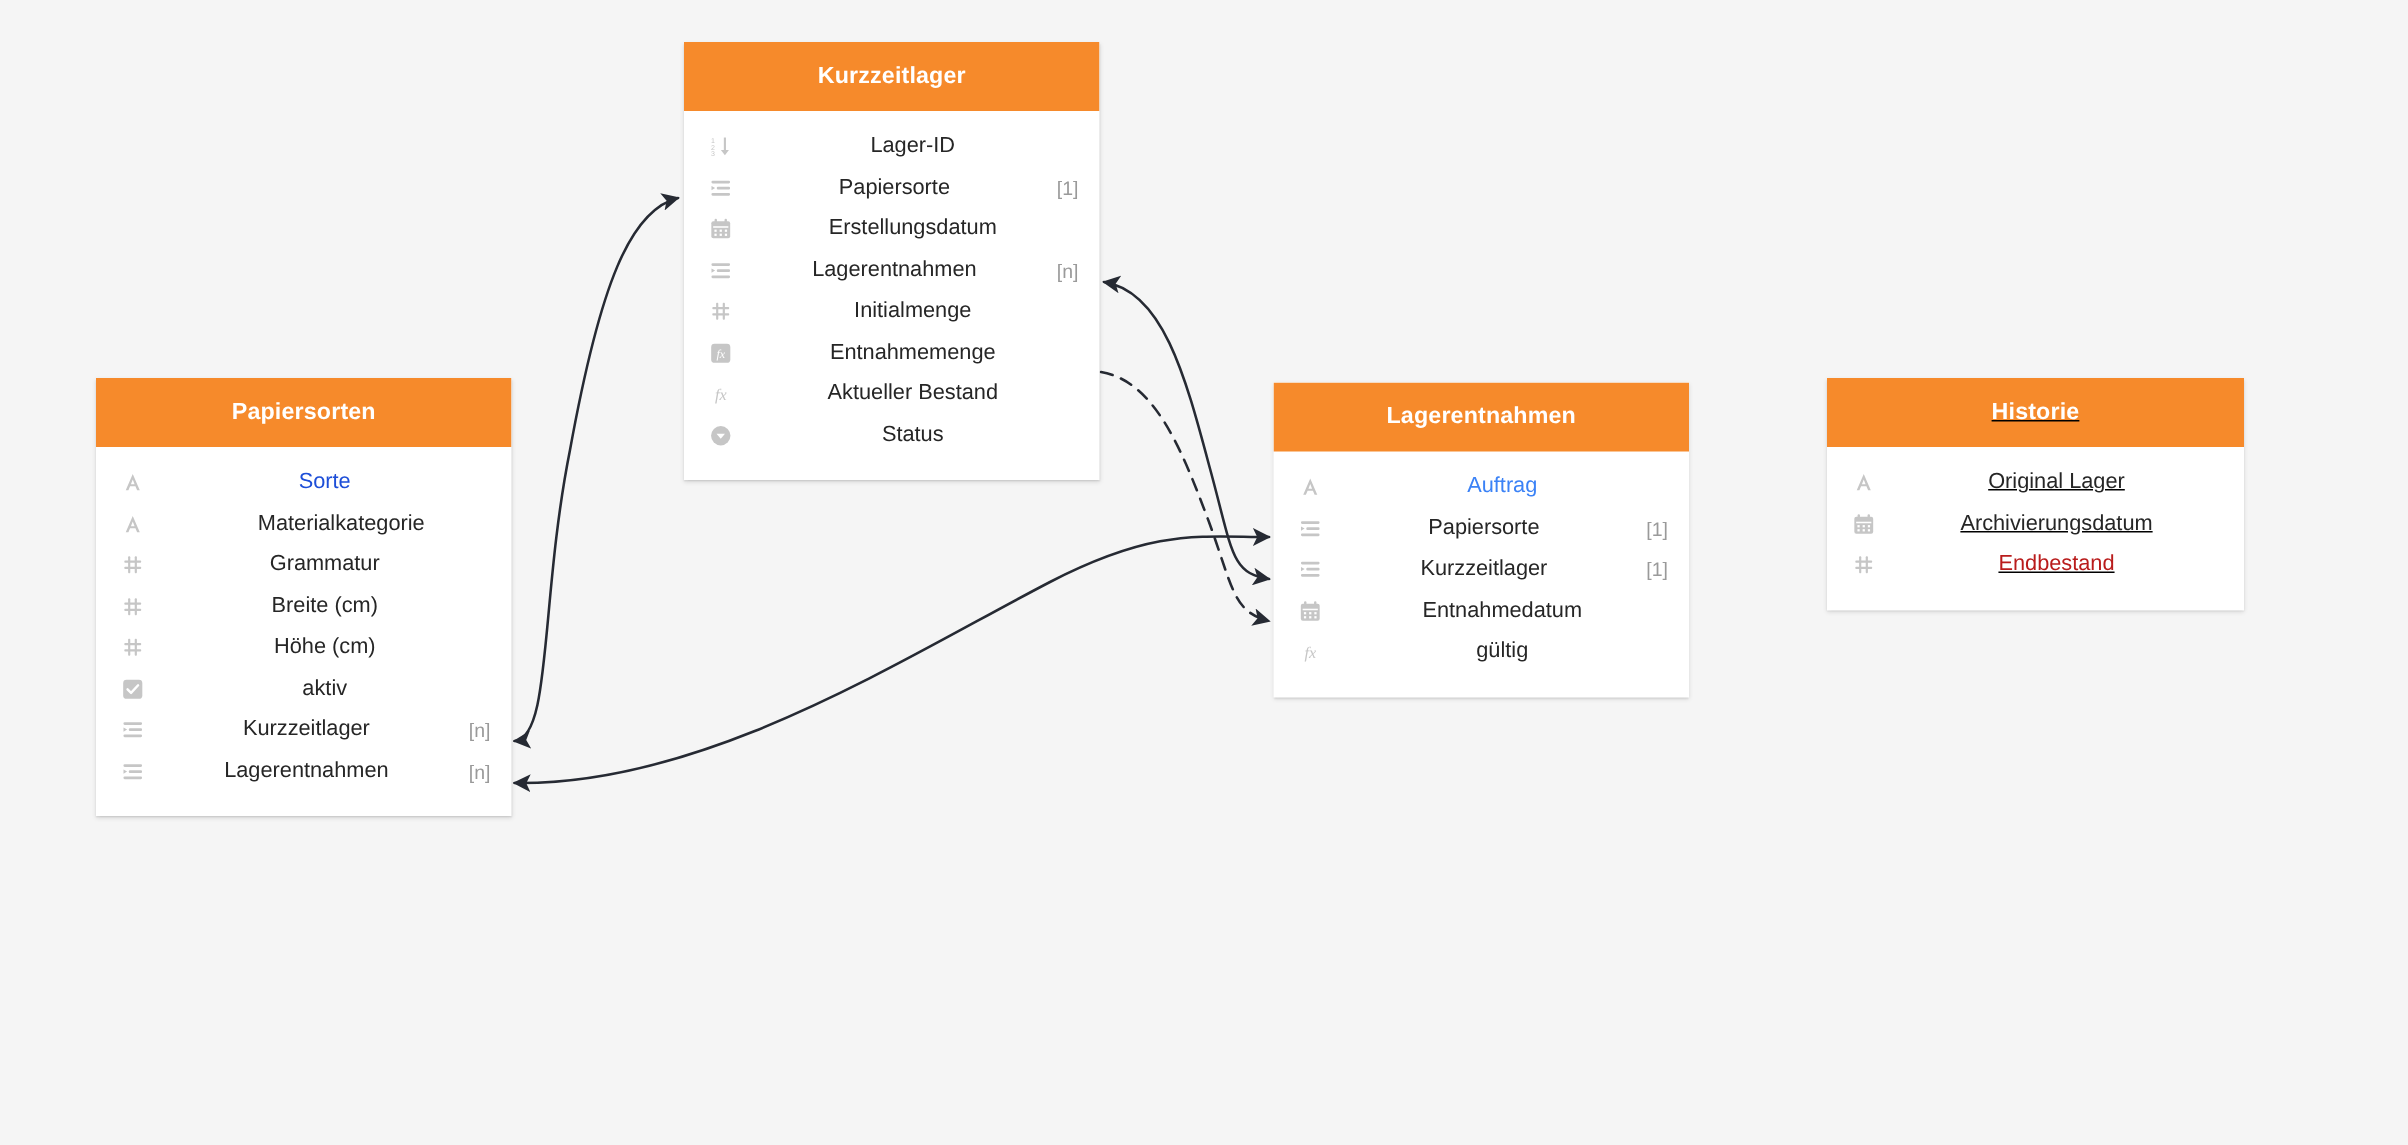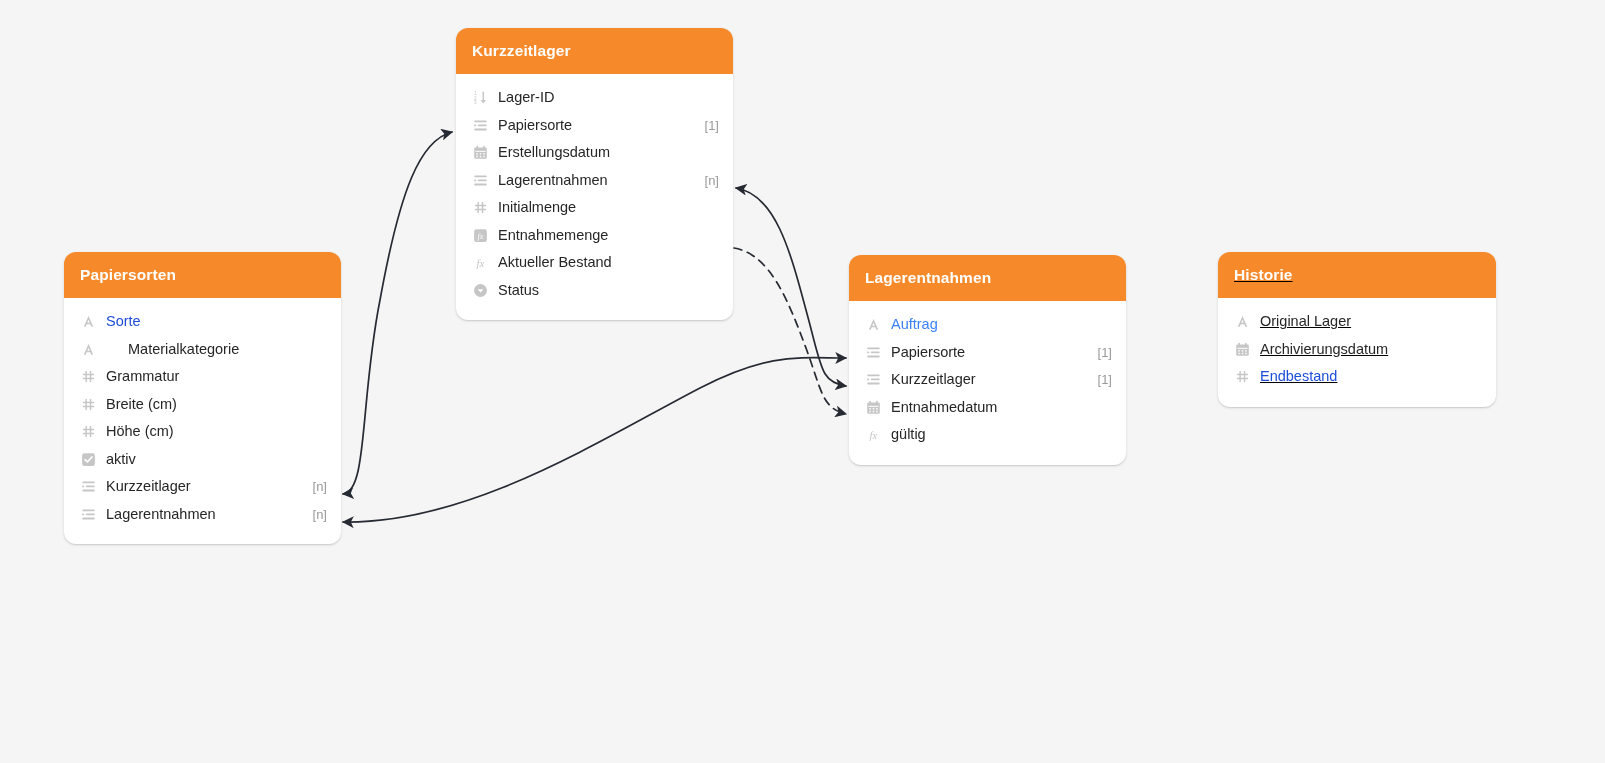--- a/index.html
+++ b/index.html
@@ -27,24 +27,25 @@
     top: 0;
     width: 1605px;
     height: 763px;
     pointer-events: none;
     z-index: 1;
   }
 
   .table-card {
     position: absolute;
     background: #ffffff;
-    border-radius: 12px;
+    border-radius: 0;
     box-shadow: 0 1px 3px rgba(0,0,0,0.13), 0 1px 1px rgba(0,0,0,0.07);
     z-index: 2;
     overflow: hidden;
+    text-align: center;
   }
 
   .table-header {
     background: #f68a2b;
     color: #ffffff;
     font-size: 15.5px;
     font-weight: bold;
     letter-spacing: 0.1px;
     padding: 14px 16px 14px 16px;
     line-height: 17px;
@@ -425,19 +426,19 @@
             <span class="field-icon">
               <svg width="15" height="15" viewBox="0 0 16 16">
                 <g fill="#c6c6c6">
                   <rect x="4.7" y="2" width="1.55" height="12" rx="0.6"></rect>
                   <rect x="9.4" y="2" width="1.55" height="12" rx="0.6"></rect>
                   <rect x="2" y="5" width="12" height="1.55" rx="0.6"></rect>
                   <rect x="2" y="9.4" width="12" height="1.55" rx="0.6"></rect>
                 </g>
               </svg>
             </span>
-            <span class="field-label" style="color: #1d4ed8;">Endbestand</span>
+            <span class="field-label" style="color: #b91c1c;">Endbestand</span>
           </div>
         </div>
       </div>
     </div>
 
 </div>
 
 </body></html>

